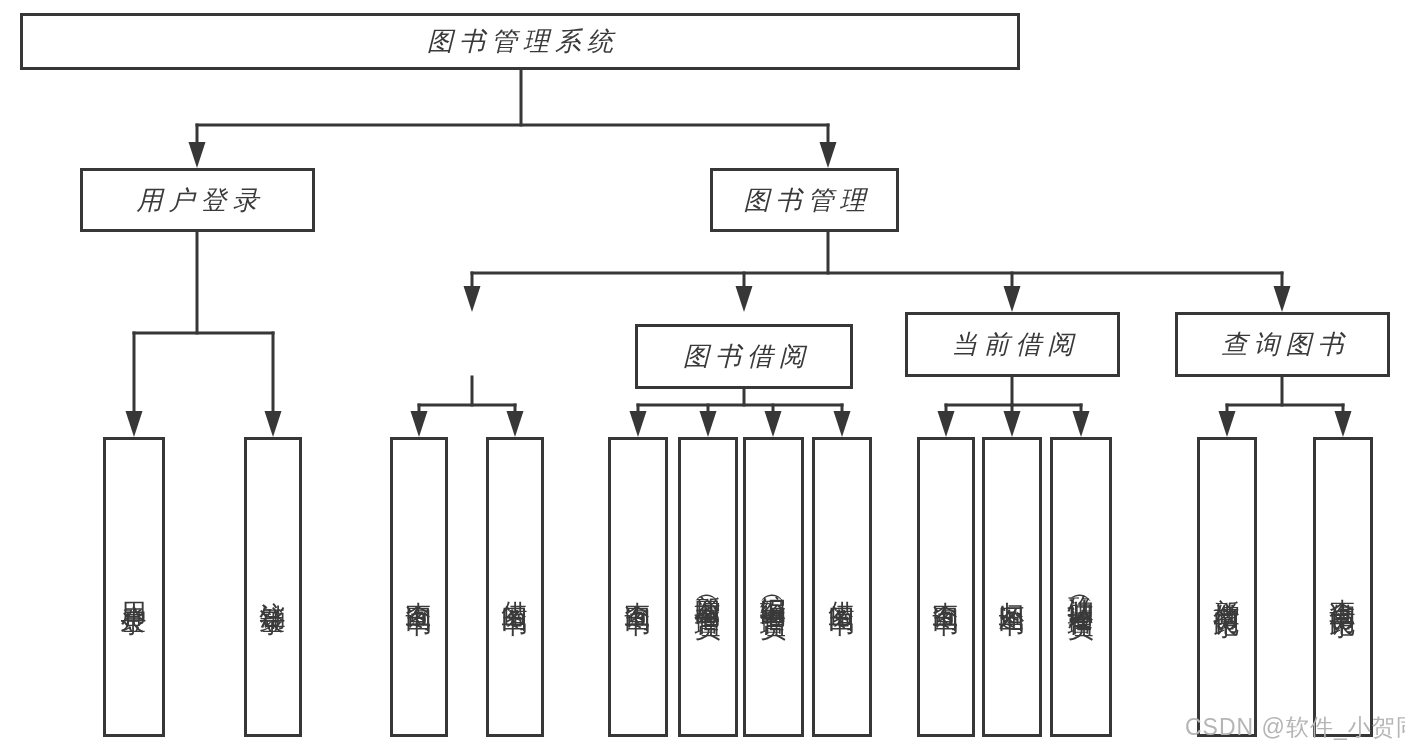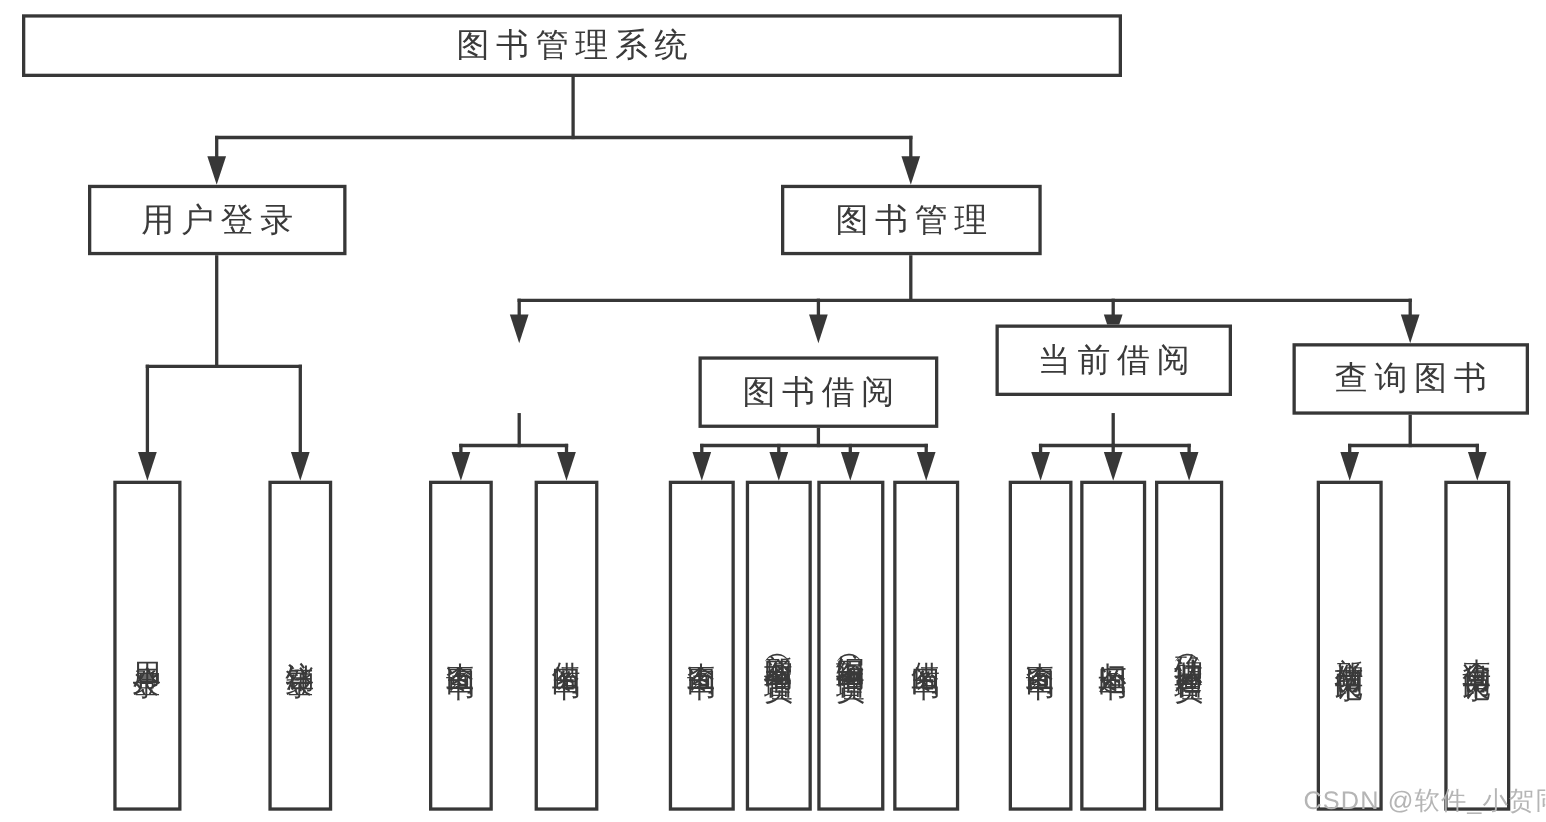--- a/index.html
+++ b/index.html
@@ -14,21 +14,21 @@
     position:relative;width:1405px;height:747px;background:var(--bg);overflow:hidden;
   }
   #wires{position:absolute;left:0;top:0;width:1405px;height:747px;z-index:1;}
   #wires path{stroke:var(--line);stroke-width:3;fill:none;stroke-linecap:square;}
   #wires polygon{fill:var(--line);}
   .box{
     position:absolute;box-sizing:border-box;background:var(--bg);
     border:3px solid var(--line);color:var(--text);z-index:2;
     display:flex;align-items:center;justify-content:center;
   }
-  .hbox{font-size:30px;letter-spacing:6px;text-indent:6px;white-space:nowrap;}
+  .hbox{font-size:26px;letter-spacing:6px;text-indent:6px;white-space:nowrap;font-style:italic;}
   .vbox span{
     writing-mode:vertical-rl;text-orientation:mixed;
     font-size:26px;line-height:1;letter-spacing:3px;white-space:nowrap;
   }
   #watermark{
     position:absolute;left:1185px;top:712px;z-index:5;
     font-size:23px;color:var(--wm);white-space:nowrap;letter-spacing:1px;
   }
 </style>
 </head>
@@ -87,24 +87,24 @@
       <path d="M1227,405 H1343"></path>
       <path d="M1227,405 V419"></path>
       <polygon points="1218.5,411 1235.5,411 1227,437"></polygon>
       <path d="M1343,405 V419"></path>
       <polygon points="1334.5,411 1351.5,411 1343,437"></polygon>
     </svg>
 
   <div class="box hbox" style="left:20px;top:13px;width:1000px;height:57px;">图书管理系统</div>
 
   <div class="box hbox" style="left:80px;top:168px;width:235px;height:64px;">用户登录</div>
-  <div class="box hbox" style="left:710px;top:168px;width:237px;height:64px;">图书管理</div>
+  <div class="box hbox" style="left:710px;top:168px;width:189px;height:64px;">图书管理</div>
 
   <div class="box hbox" style="left:635px;top:312px;width:218px;height:65px;margin-top:12px;">图书借阅</div>
-  <div class="box hbox" style="left:905px;top:295px;width:215px;height:65px;">当前借阅</div>
+  <div class="box hbox" style="left:905px;top:312px;width:215px;height:65px;">当前借阅</div>
   <div class="box hbox" style="left:1175px;top:312px;width:215px;height:65px;">查询图书</div>
 
   <div class="box vbox" style="left:103px;top:437px;width:62px;height:300px;">
       <span>用户登录</span>
     </div>
   <div class="box vbox" style="left:244px;top:437px;width:58px;height:300px;">
       <span>注销登录</span>
     </div>
 
   <div class="box vbox" style="left:390px;top:437px;width:58px;height:300px;">

